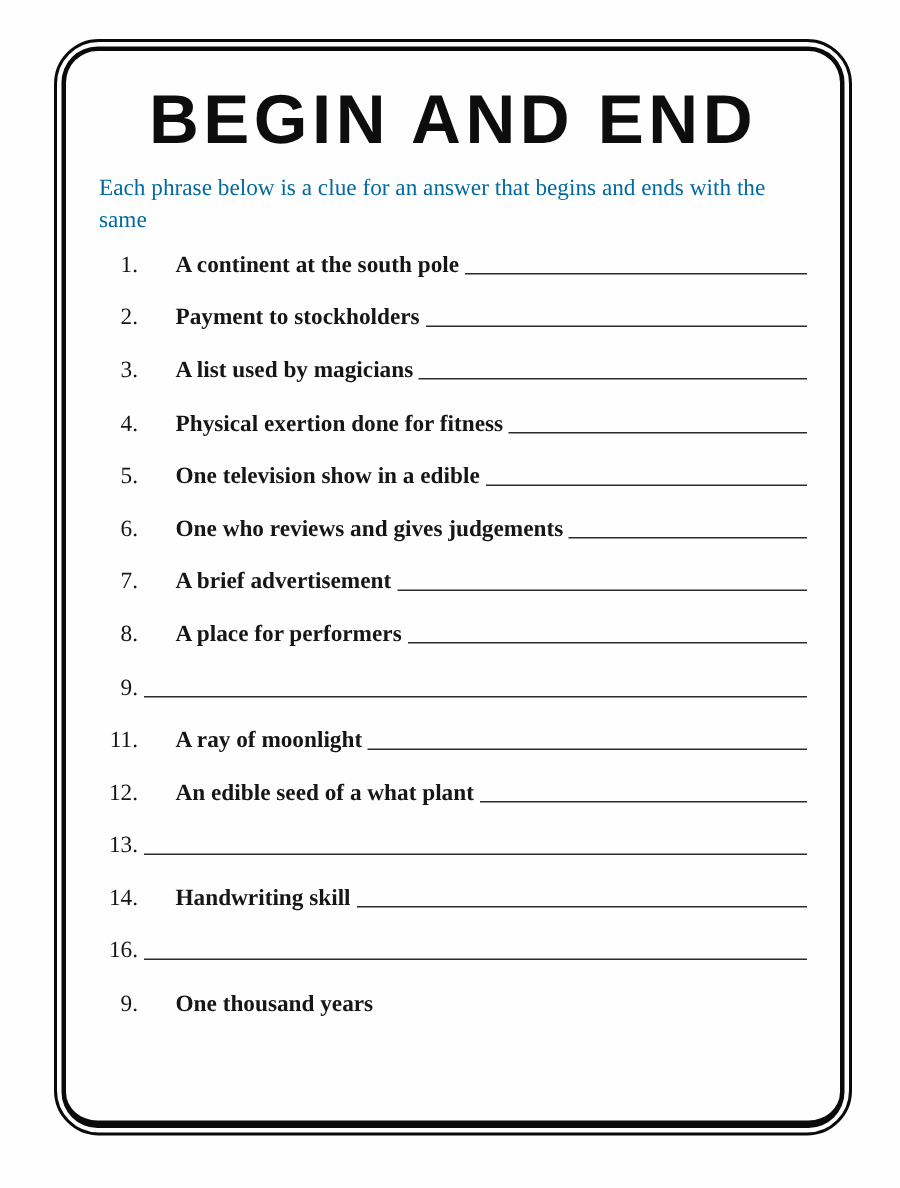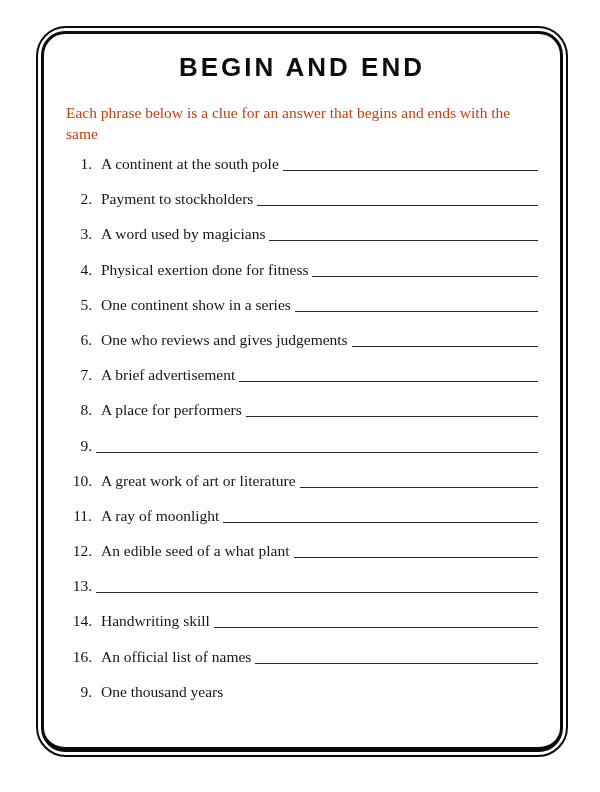--- a/index.html
+++ b/index.html
@@ -30,48 +30,49 @@
     border: 3px solid #0a0a0a;
     border-bottom-width: 5px;
     border-radius: 24px;
     padding: 16px 22px 10px 22px;
     overflow: hidden;
   }
   .title {
     text-align: center;
     font-family: "Liberation Sans", sans-serif;
     font-weight: 800;
-    font-size: 26px;
+    font-size: 46px;
     letter-spacing: 3px;
     color: #0d0d0d;
     margin-top: 2px;
   }
   .instructions {
-    margin-top: 19px;
+    margin-top: 9px;
     font-size: 15.5px;
     line-height: 21px;
-    color: #c2410c;
+    color: #0369a1;
   }
   .clue-list {
     margin-top: 11px;
   }
   .row {
     display: flex;
     align-items: baseline;
     height: 35.2px;
     font-size: 15.5px;
     white-space: nowrap;
   }
   .num {
     width: 26px;
     text-align: right;
     flex: 0 0 26px;
   }
   .clue {
-    margin-left: 9px;
+    margin-left: 25px;
+    font-weight: bold;
   }
   .answer-line {
     flex: 1 1 auto;
     height: 0;
     margin-left: 4px;
     border-bottom: 1.4px solid #2b2b2b;
     transform: translateY(2px);
     min-width: 30px;
   }
 </style>
@@ -96,33 +97,33 @@
   </div>
 
   <div class="row">
     <span class="num">2.</span>
     <span class="clue">Payment to stockholders</span>
     <span class="answer-line"></span>
   </div>
 
   <div class="row">
     <span class="num">3.</span>
-    <span class="clue">A word used by magicians</span>
+    <span class="clue">A list used by magicians</span>
     <span class="answer-line"></span>
   </div>
 
   <div class="row">
     <span class="num">4.</span>
     <span class="clue">Physical exertion done for fitness</span>
     <span class="answer-line"></span>
   </div>
 
   <div class="row">
     <span class="num">5.</span>
-    <span class="clue">One continent show in a series</span>
+    <span class="clue">One television show in a edible</span>
     <span class="answer-line"></span>
   </div>
 
   <div class="row">
     <span class="num">6.</span>
     <span class="clue">One who reviews and gives judgements</span>
     <span class="answer-line"></span>
   </div>
 
   <div class="row">
@@ -135,25 +136,20 @@
     <span class="num">8.</span>
     <span class="clue">A place for performers</span>
     <span class="answer-line"></span>
   </div>
 
   <div class="row">
     <span class="num">9.</span>
     <span class="answer-line"></span>
   </div>
 
-  <div class="row">
-    <span class="num">10.</span>
-    <span class="clue">A great work of art or literature</span>
-    <span class="answer-line"></span>
-  </div>
 
   <div class="row">
     <span class="num">11.</span>
     <span class="clue">A ray of moonlight</span>
     <span class="answer-line"></span>
   </div>
 
   <div class="row">
     <span class="num">12.</span>
     <span class="clue">An edible seed of a what plant</span>
@@ -167,21 +163,20 @@
 
   <div class="row">
     <span class="num">14.</span>
     <span class="clue">Handwriting skill</span>
     <span class="answer-line"></span>
   </div>
 
 
   <div class="row">
     <span class="num">16.</span>
-    <span class="clue">An official list of names</span>
     <span class="answer-line"></span>
   </div>
 
   <div class="row">
     <span class="num">9.</span>
     <span class="clue">One thousand years</span>
 
   </div>
 </div>
 

